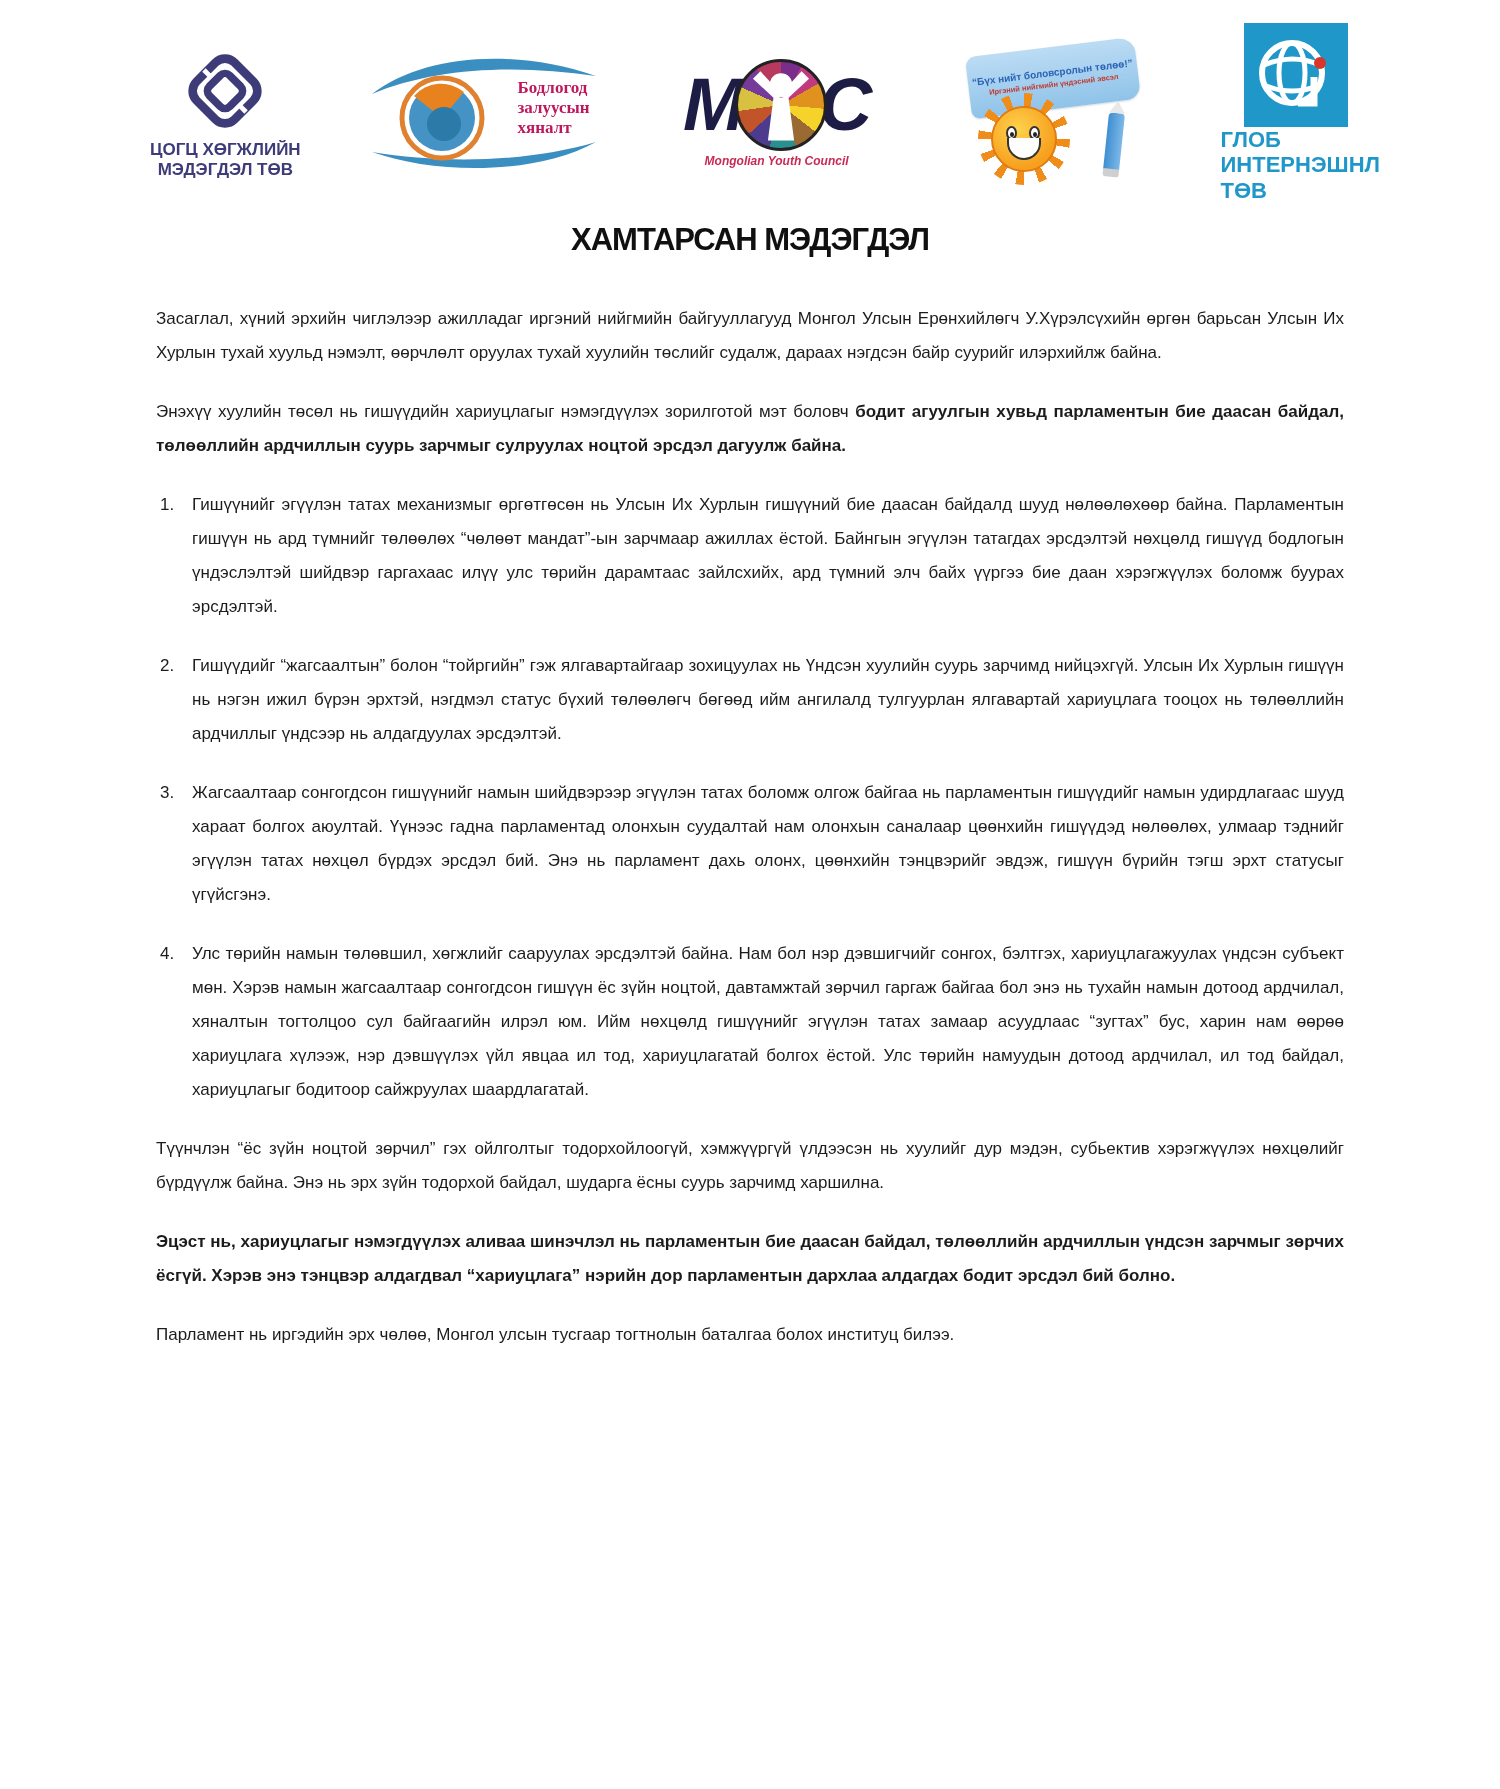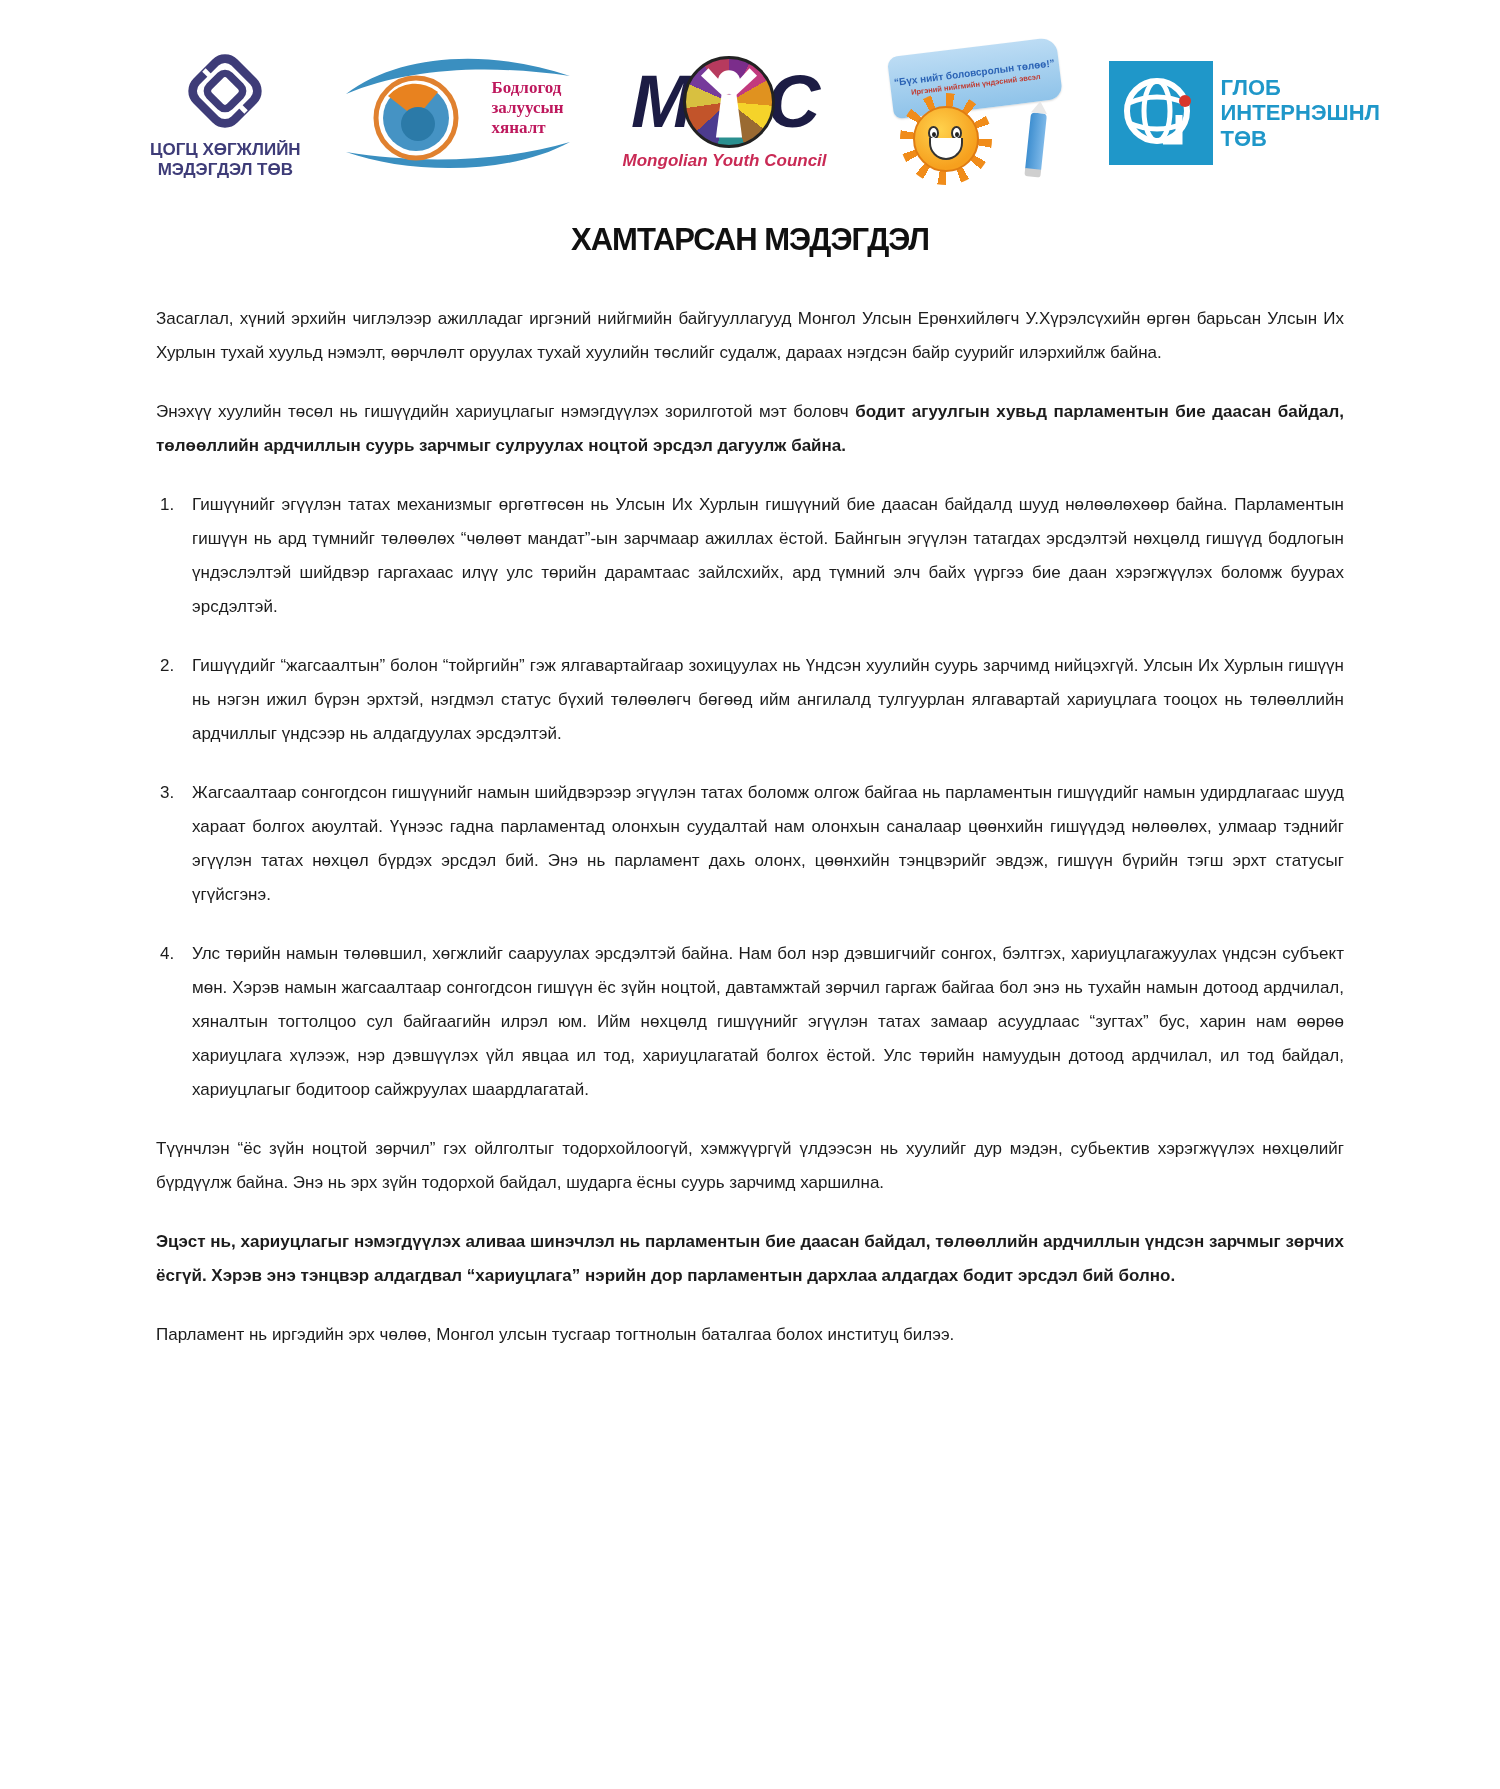--- a/index.html
+++ b/index.html
@@ -35,21 +35,21 @@
   }
   .myc-circle{
     width:92px;height:92px;border-radius:50%;margin:0 -8px;position:relative;
     background:conic-gradient(#7b2d8b 0 28deg,#c23a7e 28deg 60deg,#e0921f 60deg 95deg,
       #f5d32a 95deg 128deg,#9a6a32 128deg 160deg,#2a8f8f 160deg 195deg,
       #4d3b8f 195deg 228deg,#c2542a 228deg 262deg,#d8c040 262deg 294deg,
       #763a9b 294deg 326deg,#b73a5e 326deg 360deg);
     border:3px solid #222;box-sizing:border-box;
   }
   .myc-person{position:absolute;left:0;top:0;width:100%;height:100%;}
-  .myc-caption{color:#c92a55;font-style:italic;font-weight:bold;font-size:17px;margin-top:3px;}
+  .myc-caption{color:#c92a55;font-style:italic;font-weight:bold;font-size:12px;margin-top:3px;}
 
   
   .logo-sun{position:relative;width:200px;height:145px;}
   .sun-banner{
     position:absolute;left:18px;top:6px;width:170px;height:62px;
     background:linear-gradient(180deg,#bcdcf4 0%,#8fc3e9 100%);
     border-radius:10px 16px 14px 8px;transform:rotate(-7deg);
     display:flex;flex-direction:column;align-items:center;justify-content:center;
     box-shadow:0 1px 2px rgba(0,0,0,.15);
   }
@@ -73,21 +73,21 @@
     background:#fff;border:2px solid #333;border-top:none;box-sizing:border-box;}
   .pencil{
     position:absolute;right:28px;top:72px;width:16px;height:58px;border-radius:4px 4px 2px 2px;
     background:linear-gradient(90deg,#3f8fd0,#7db8e8);transform:rotate(6deg);
   }
   .pencil:before{content:"";position:absolute;left:0;top:-12px;width:0;height:0;
     border-left:8px solid transparent;border-right:8px solid transparent;border-bottom:12px solid #e8e8e8;}
   .pencil:after{content:"";position:absolute;left:0;bottom:-6px;width:16px;height:8px;background:#cfcfcf;border-radius:0 0 3px 3px;}
 
   
-  .logo-glob{display:flex;flex-direction:row;align-items:center;}
+  .logo-glob{display:flex;flex-direction:column;align-items:center;}
   .glob-square{width:104px;height:104px;background:#1f97c9;display:flex;align-items:center;justify-content:center;}
   .glob-text{color:#1f97c9;font-weight:bold;font-size:22px;line-height:1.15;margin-left:8px;text-align:left;}
 
   
   .title{
     text-align:center;font-size:31px;font-weight:bold;color:#101010;
     letter-spacing:-1px;margin:34px 0 0 0;
   }
 
   

